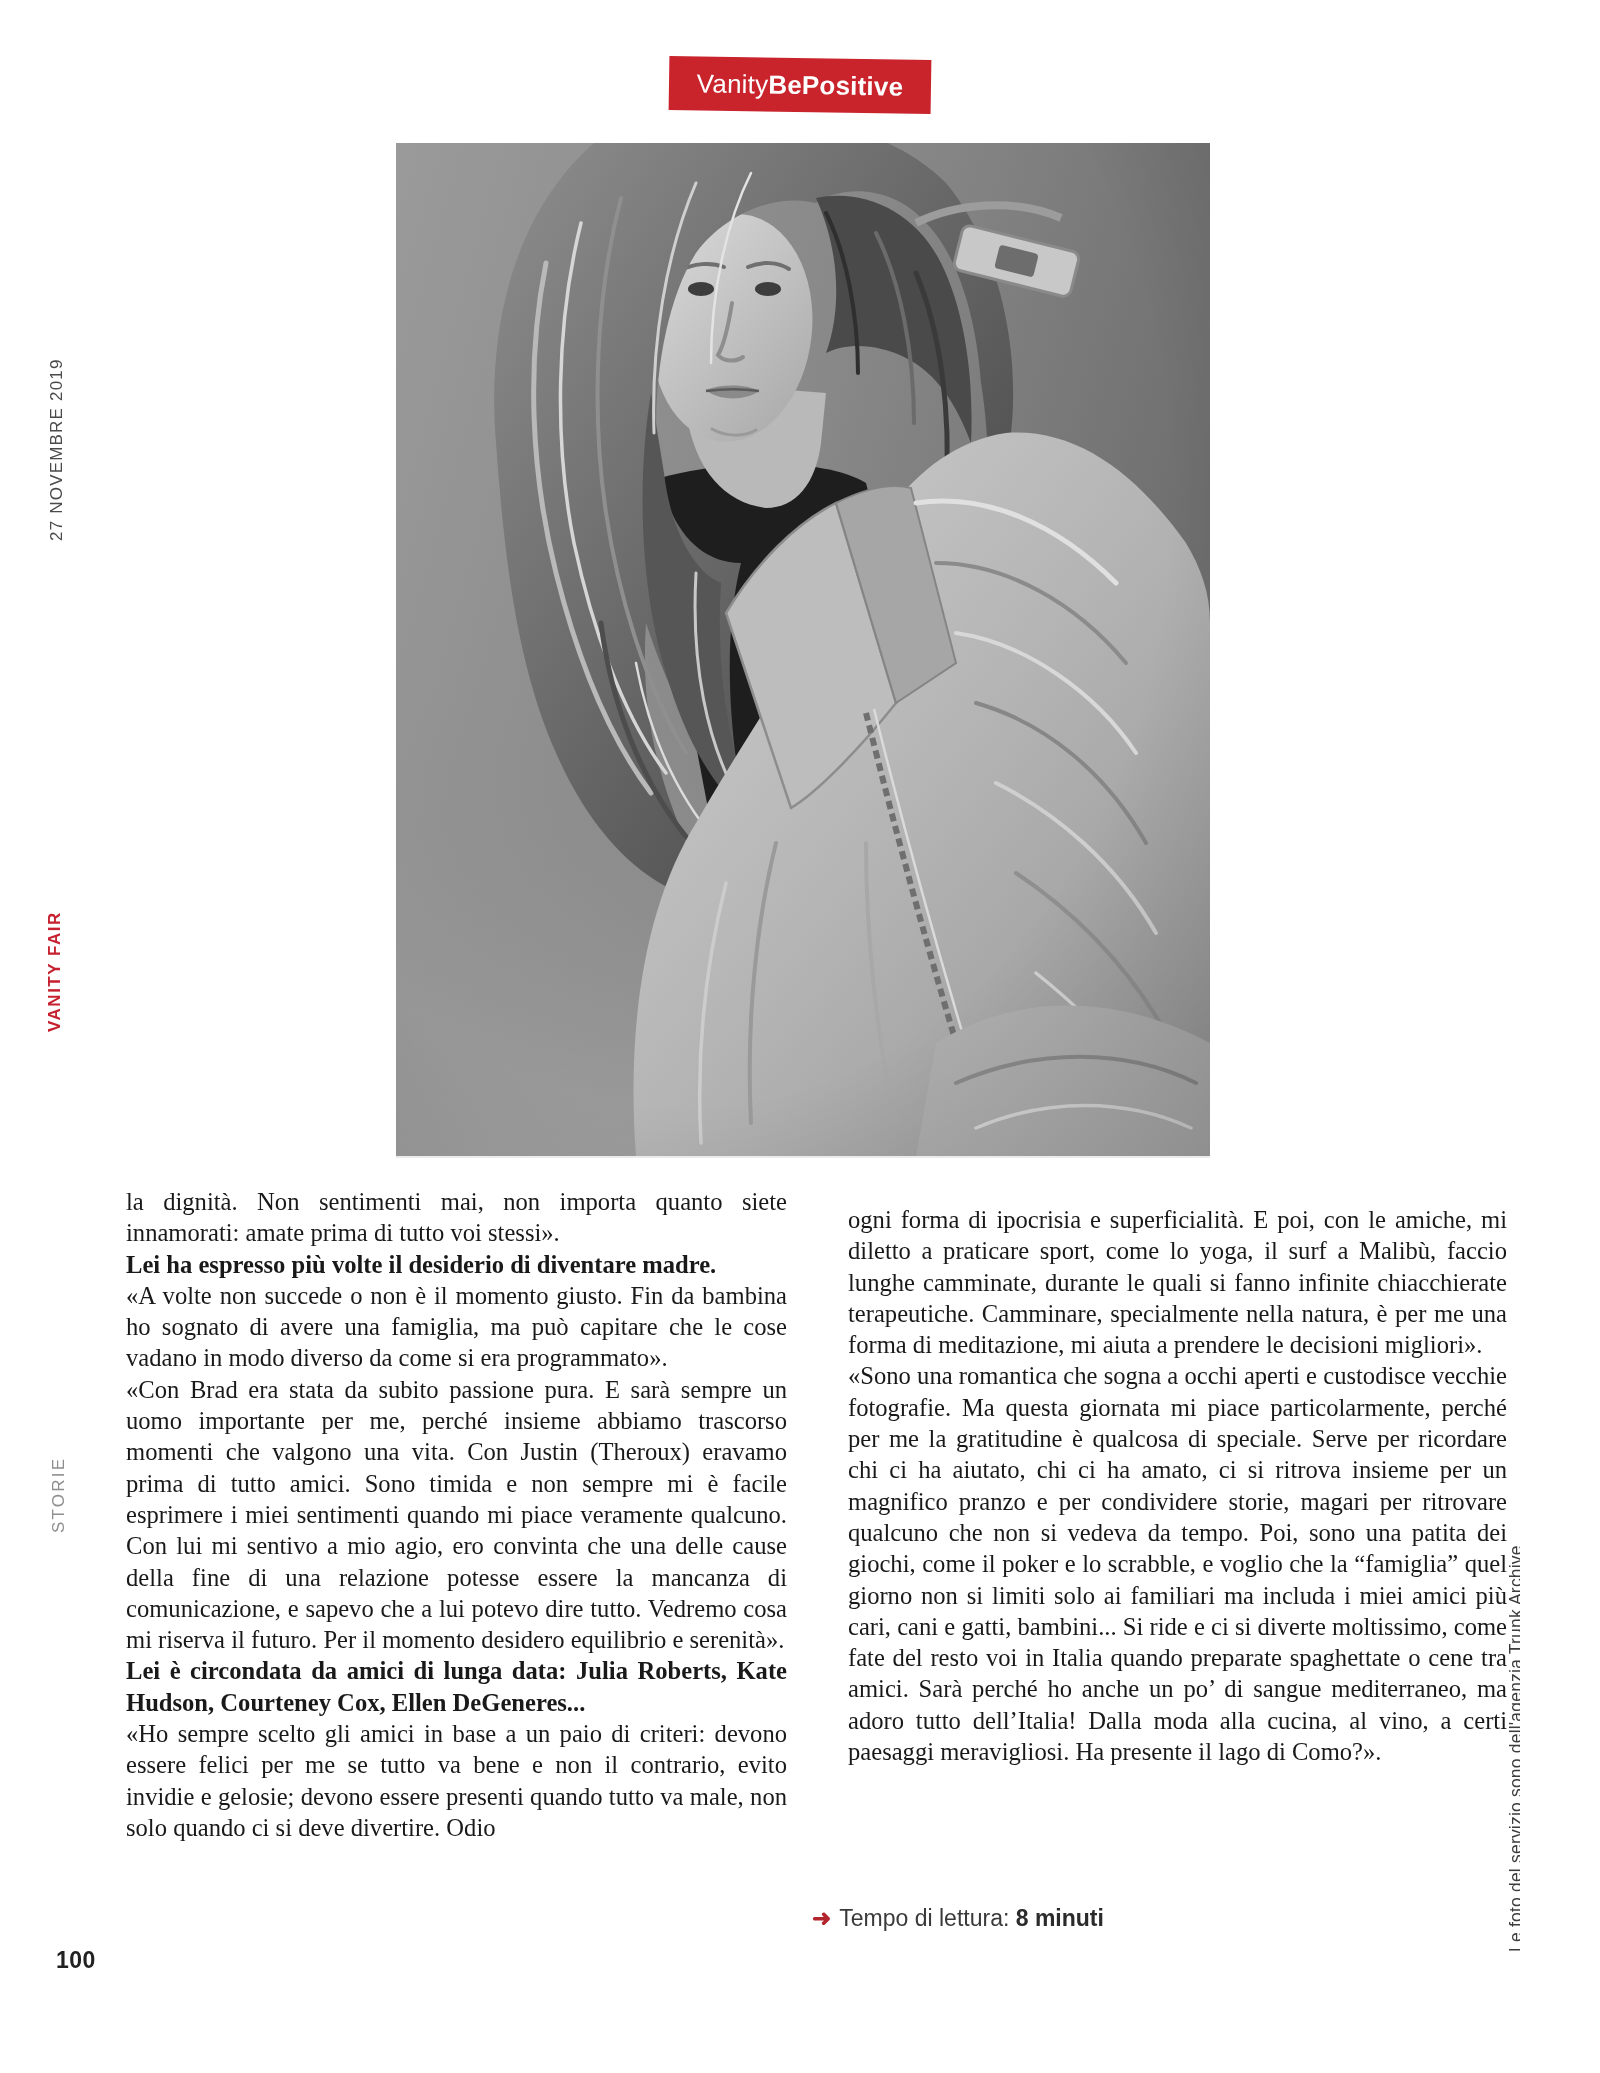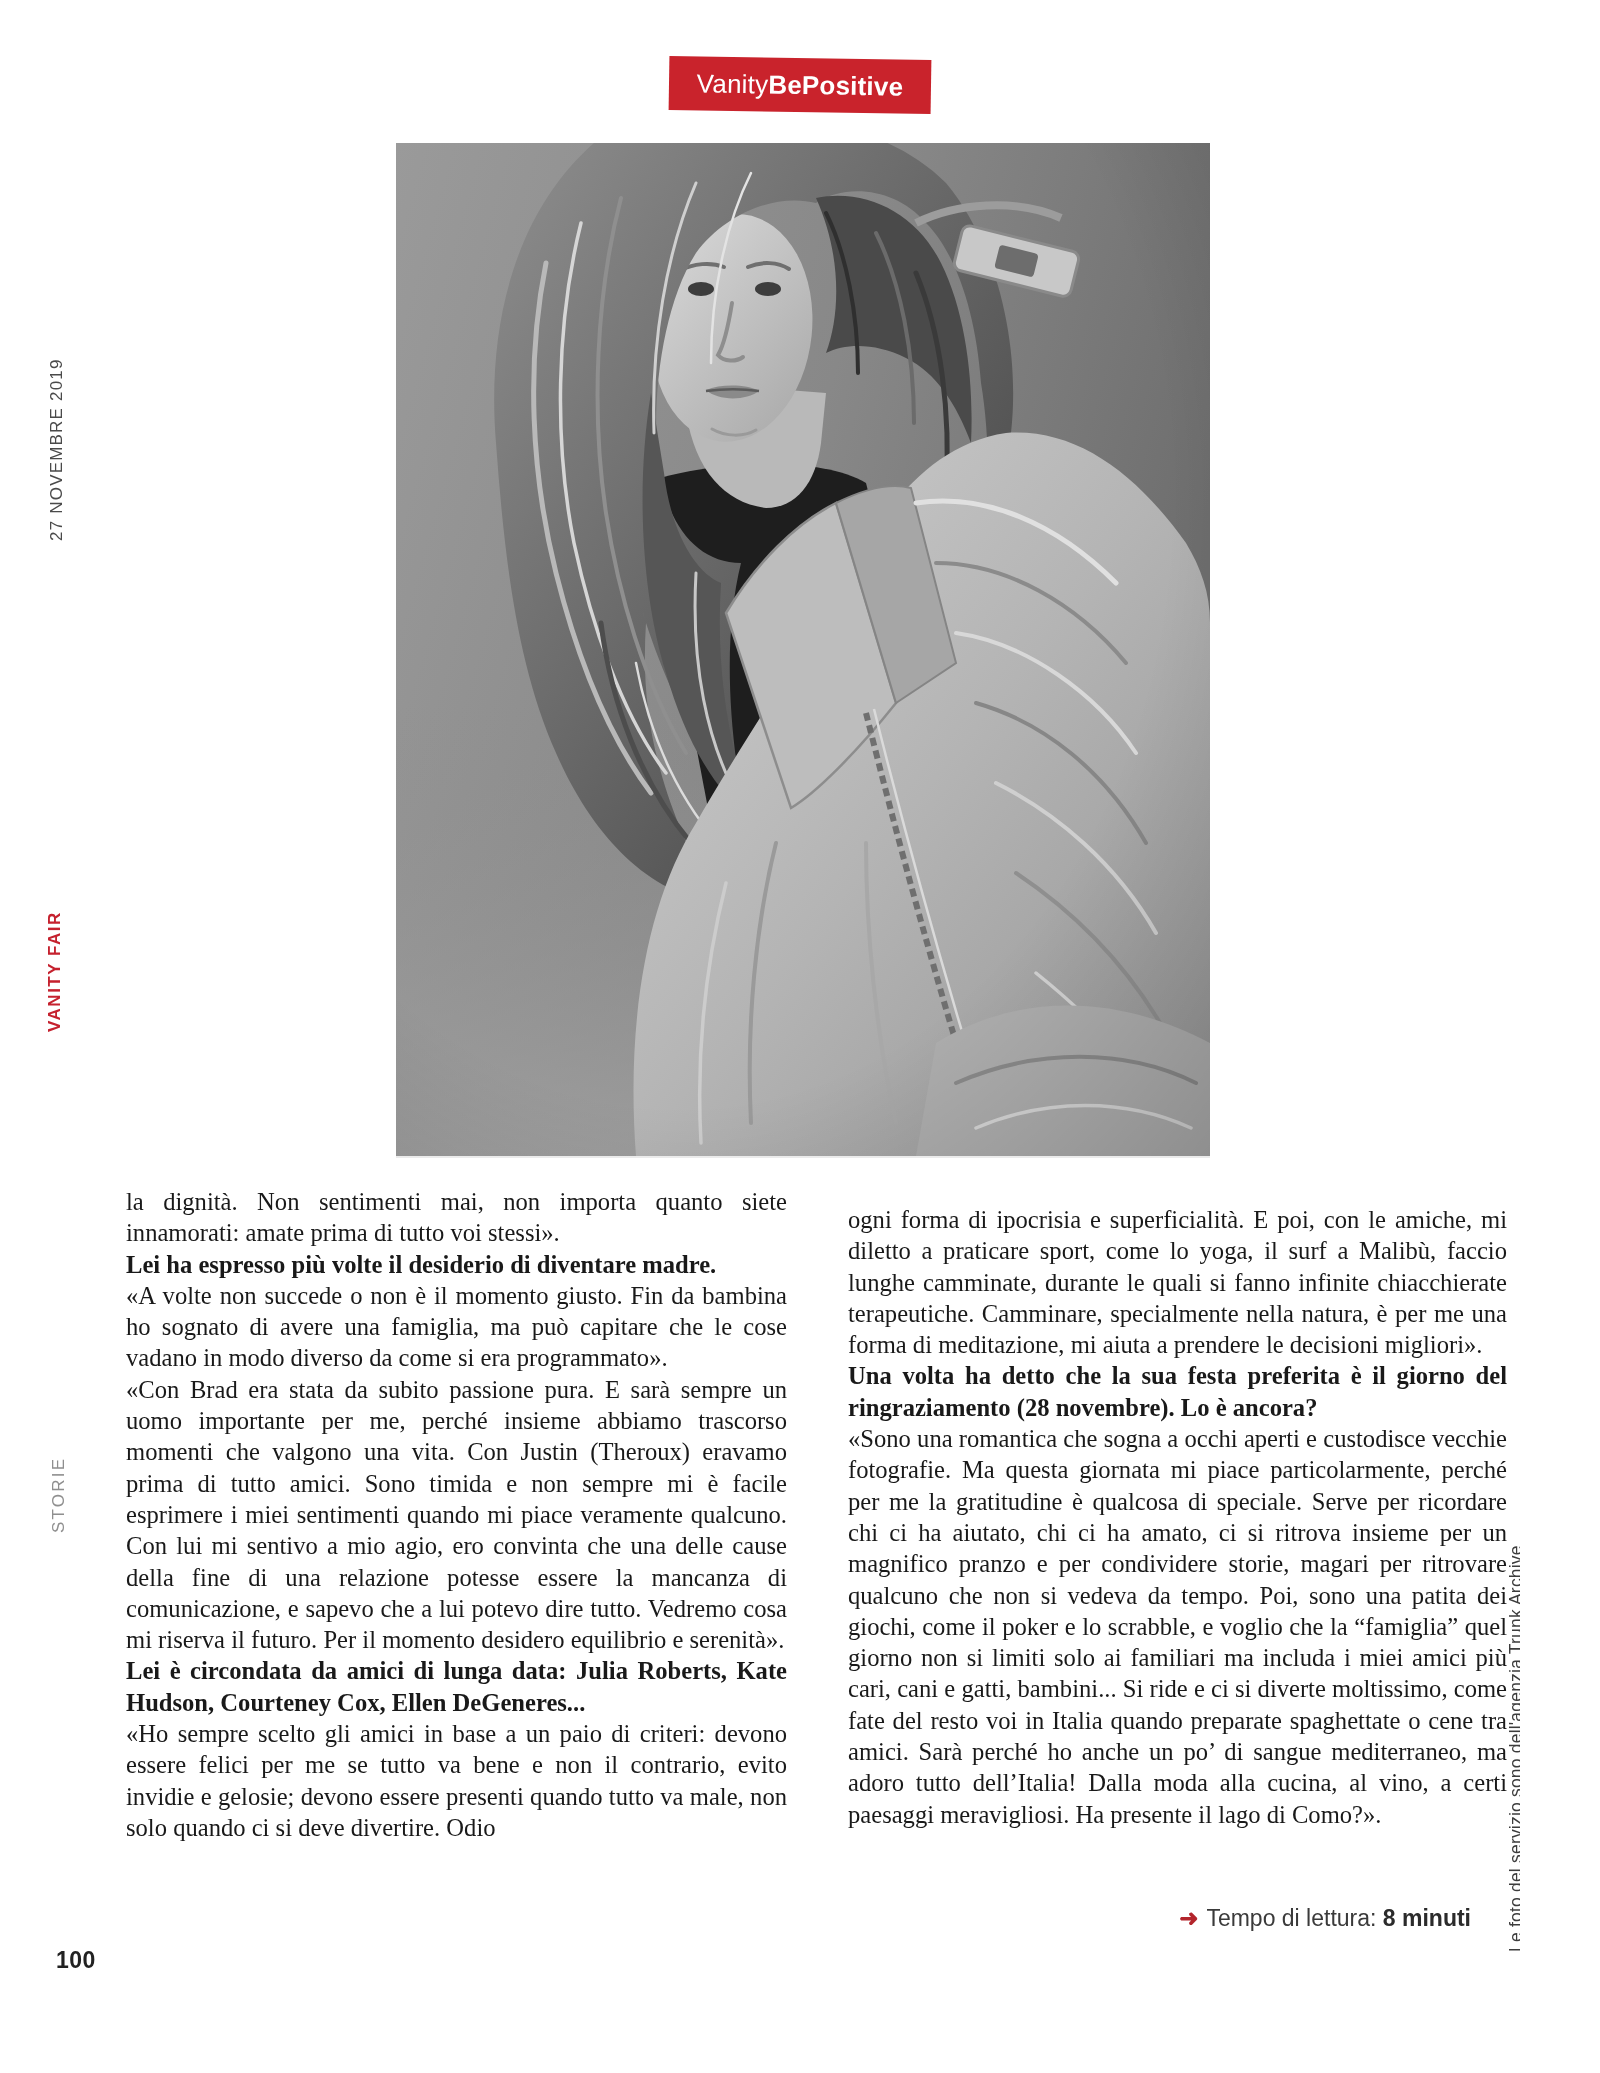--- a/index.html
+++ b/index.html
@@ -67,21 +67,21 @@
   .col-left  { left: 126px; }
   .col-right { left: 848px; width: 659px; margin-top: 18px; }
   .col p.graf { margin: 0; }
   .col p.bold { font-weight: 700; }
 
   
   .reading-time {
     position: absolute;
     left: 812px; top: 1905px;
     width: 659px;
-    text-align: right;
+    text-align: left;
     font-family: "Liberation Sans", sans-serif;
     font-size: 23px;
     color: #3a3a3a;
   }
   .reading-time .arrow { color: #b3252c; font-weight: 700; margin-right: 8px; }
   .reading-time .value { font-weight: 700; color: #2b2b2b; }
 
   
   .page-number {
     position: absolute;
@@ -219,21 +219,20 @@
   <div class="col col-left">
       <p class="graf">la dignità. Non sentimenti mai, non importa quanto siete innamorati: amate prima di tutto voi stessi».</p>
       <p class="graf bold">Lei ha espresso più volte il desiderio di diventare madre.</p>
       <p class="graf">«A volte non succede o non è il momento giusto. Fin da bambina ho sognato di avere una famiglia, ma può capitare che le cose vadano in modo diverso da come si era programmato».</p>
       <p class="graf">«Con Brad era stata da subito passione pura. E sarà sempre un uomo importante per me, perché insieme abbiamo trascorso momenti che valgono una vita. Con Justin (Theroux) eravamo prima di tutto amici. Sono timida e non sempre mi è facile esprimere i miei sentimenti quando mi piace veramente qualcuno. Con lui mi sentivo a mio agio, ero convinta che una delle cause della fine di una relazione potesse essere la mancanza di comunicazione, e sapevo che a lui potevo dire tutto. Vedremo cosa mi riserva il futuro. Per il momento desidero equilibrio e serenità».</p>
       <p class="graf bold">Lei è circondata da amici di lunga data: Julia Roberts, Kate Hudson, Courteney Cox, Ellen DeGeneres...</p>
       <p class="graf">«Ho sempre scelto gli amici in base a un paio di criteri: devono essere felici per me se tutto va bene e non il contrario, evito invidie e gelosie; devono essere presenti quando tutto va male, non solo quando ci si deve divertire. Odio</p>
     </div>
   <div class="col col-right">
       <p class="graf">ogni forma di ipocrisia e superficialità. E poi, con le amiche, mi diletto a praticare sport, come lo yoga, il surf a Malibù, faccio lunghe camminate, durante le quali si fanno infinite chiacchierate terapeutiche. Camminare, specialmente nella natura, è per me una forma di meditazione, mi aiuta a prendere le decisioni migliori».</p>
-      <p class="graf bold">Una volta ha detto che la sua festa preferita è il giorno del ringraziamento (28 novembre). Lo è ancora?</p>
       <p class="graf">«Sono una romantica che sogna a occhi aperti e custodisce vecchie fotografie. Ma questa giornata mi piace particolarmente, perché per me la gratitudine è qualcosa di speciale. Serve per ricordare chi ci ha aiutato, chi ci ha amato, ci si ritrova insieme per un magnifico pranzo e per condividere storie, magari per ritrovare qualcuno che non si vedeva da tempo. Poi, sono una patita dei giochi, come il poker e lo scrabble, e voglio che la “famiglia” quel giorno non si limiti solo ai familiari ma includa i miei amici più cari, cani e gatti, bambini... Si ride e ci si diverte moltissimo, come fate del resto voi in Italia quando preparate spaghettate o cene tra amici. Sarà perché ho anche un po’ di sangue mediterraneo, ma adoro tutto dell’Italia! Dalla moda alla cucina, al vino, a certi paesaggi meravigliosi. Ha presente il lago di Como?».</p>
     </div>
 
   <div class="reading-time">
     <span class="arrow">➜</span><span>Tempo di lettura: </span><span class="value">8 minuti</span>
   </div>
 
   <div class="page-number">100</div>
 
 </div>

